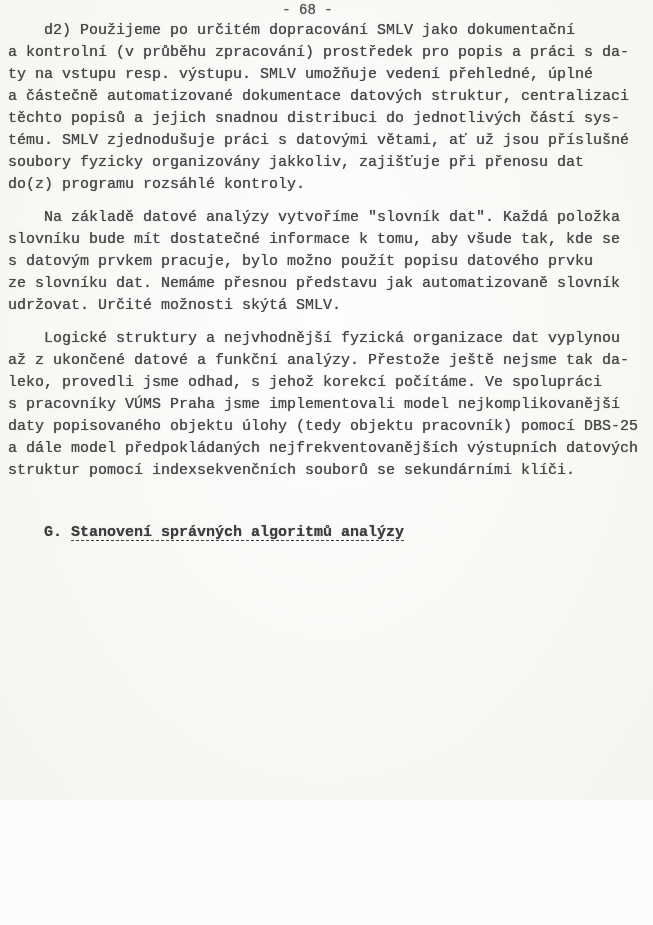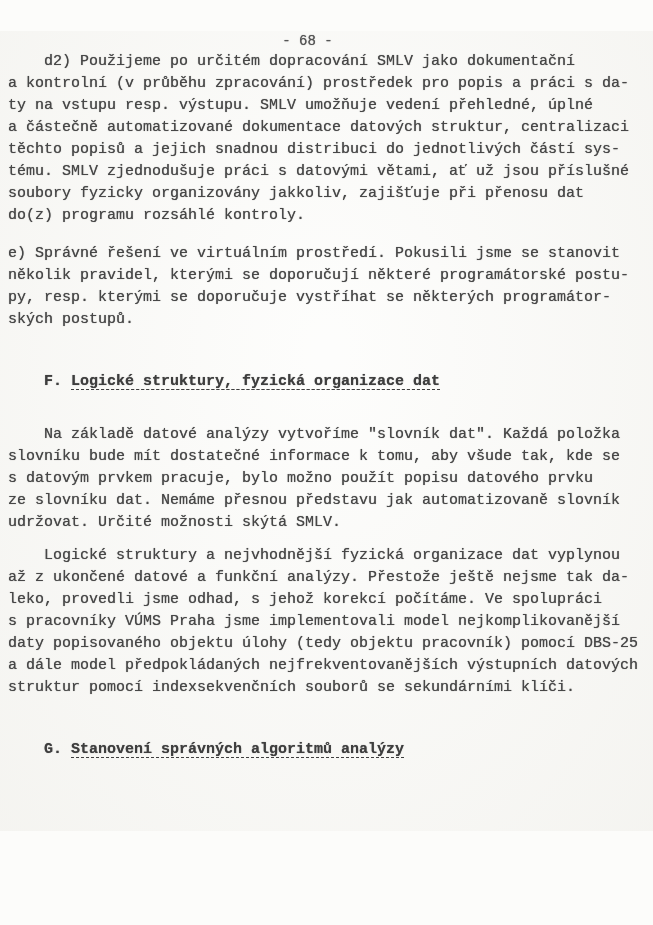--- a/index.html
+++ b/index.html
@@ -16,21 +16,20 @@
     height: 800px;
     padding: 2px 6px 0 8px;
     background:
       radial-gradient(ellipse at 50% 40%, rgba(255,255,255,0.6), rgba(225,223,218,0.25)),
       #fbfbf8;
     font-family: "Liberation Mono", "DejaVu Sans Mono", monospace;
     font-size: 15px;
     line-height: 22px;
     color: #474747;
     text-shadow: 0 0 0.8px rgba(70,70,70,0.85);
-    margin-top: 31px;
   }
   .page-number {
     text-align: center;
     font-size: 14px;
     line-height: 16px;
     margin: 0 40px 2px 0;
     color: #555;
   }
   .para {
     margin: 0;
@@ -65,28 +64,21 @@
   <p class="para">    d2) Použijeme po určitém dopracování SMLV jako dokumentační
 a kontrolní (v průběhu zpracování) prostředek pro popis a práci s da-
 ty na vstupu resp. výstupu. SMLV umožňuje vedení přehledné, úplné
 a částečně automatizované dokumentace datových struktur, centralizaci
 těchto popisů a jejich snadnou distribuci do jednotlivých částí sys-
 tému. SMLV zjednodušuje práci s datovými větami, ať už jsou příslušné
 soubory fyzicky organizovány jakkoliv, zajišťuje při přenosu dat
 do(z) programu rozsáhlé kontroly.</p>
 
 
-  <p class="para gap-lg">e) Správné řešení ve virtuálním prostředí. Pokusili jsme se stanovit
-několik pravidel, kterými se doporučují některé programátorské postu-
-py, resp. kterými se doporučuje vystříhat se některých programátor-
-ských postupů.</p>
 
-  <h2 class="heading">
-    <span class="hprefix">F.</span><span class="htitle">Logické struktury, fyzická organizace dat</span>
-  </h2>
 
   <p class="para">    Na základě datové analýzy vytvoříme "slovník dat". Každá položka
 slovníku bude mít dostatečné informace k tomu, aby všude tak, kde se
 s datovým prvkem pracuje, bylo možno použít popisu datového prvku
 ze slovníku dat. Nemáme přesnou představu jak automatizovaně slovník
 udržovat. Určité možnosti skýtá SMLV.</p>
 
   <p class="para">    Logické struktury a nejvhodnější fyzická organizace dat vyplynou
 až z ukončené datové a funkční analýzy. Přestože ještě nejsme tak da-
 leko, provedli jsme odhad, s jehož korekcí počítáme. Ve spolupráci

